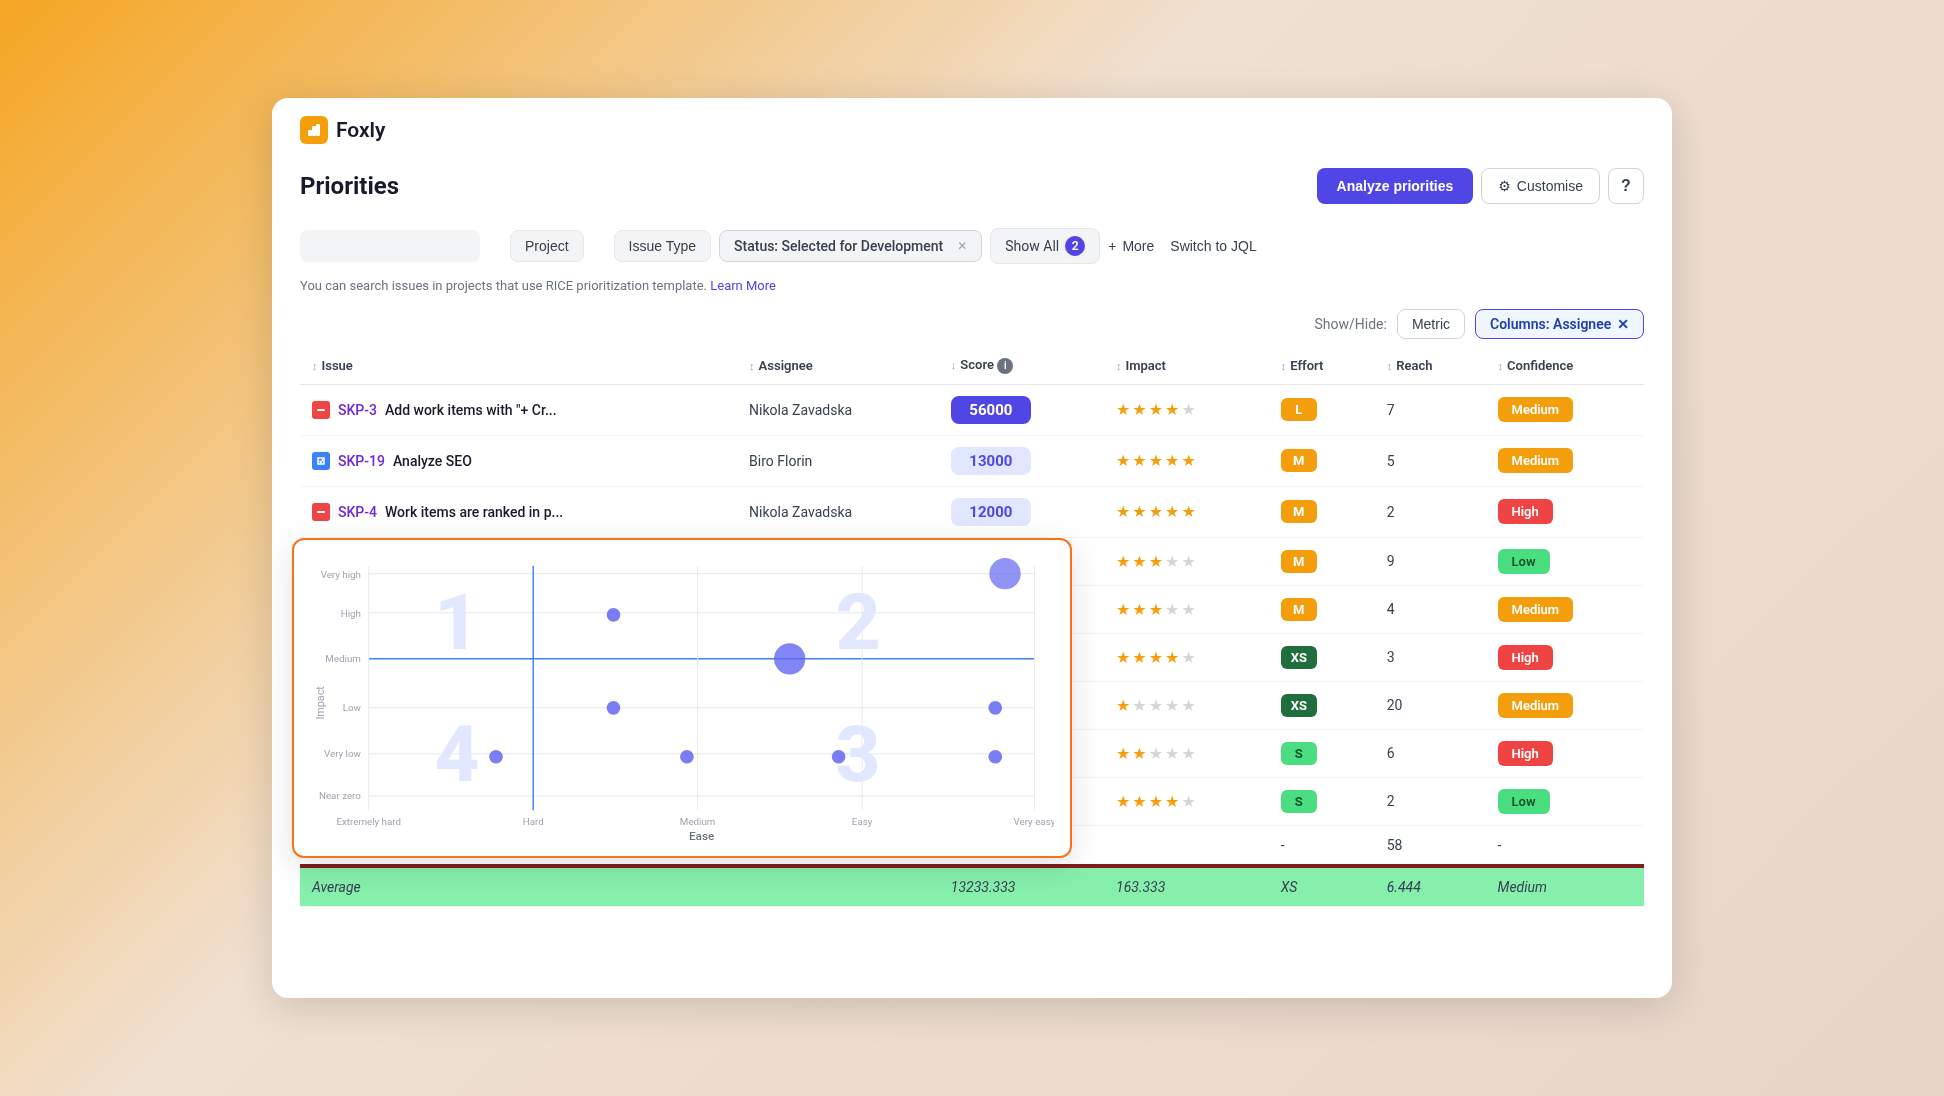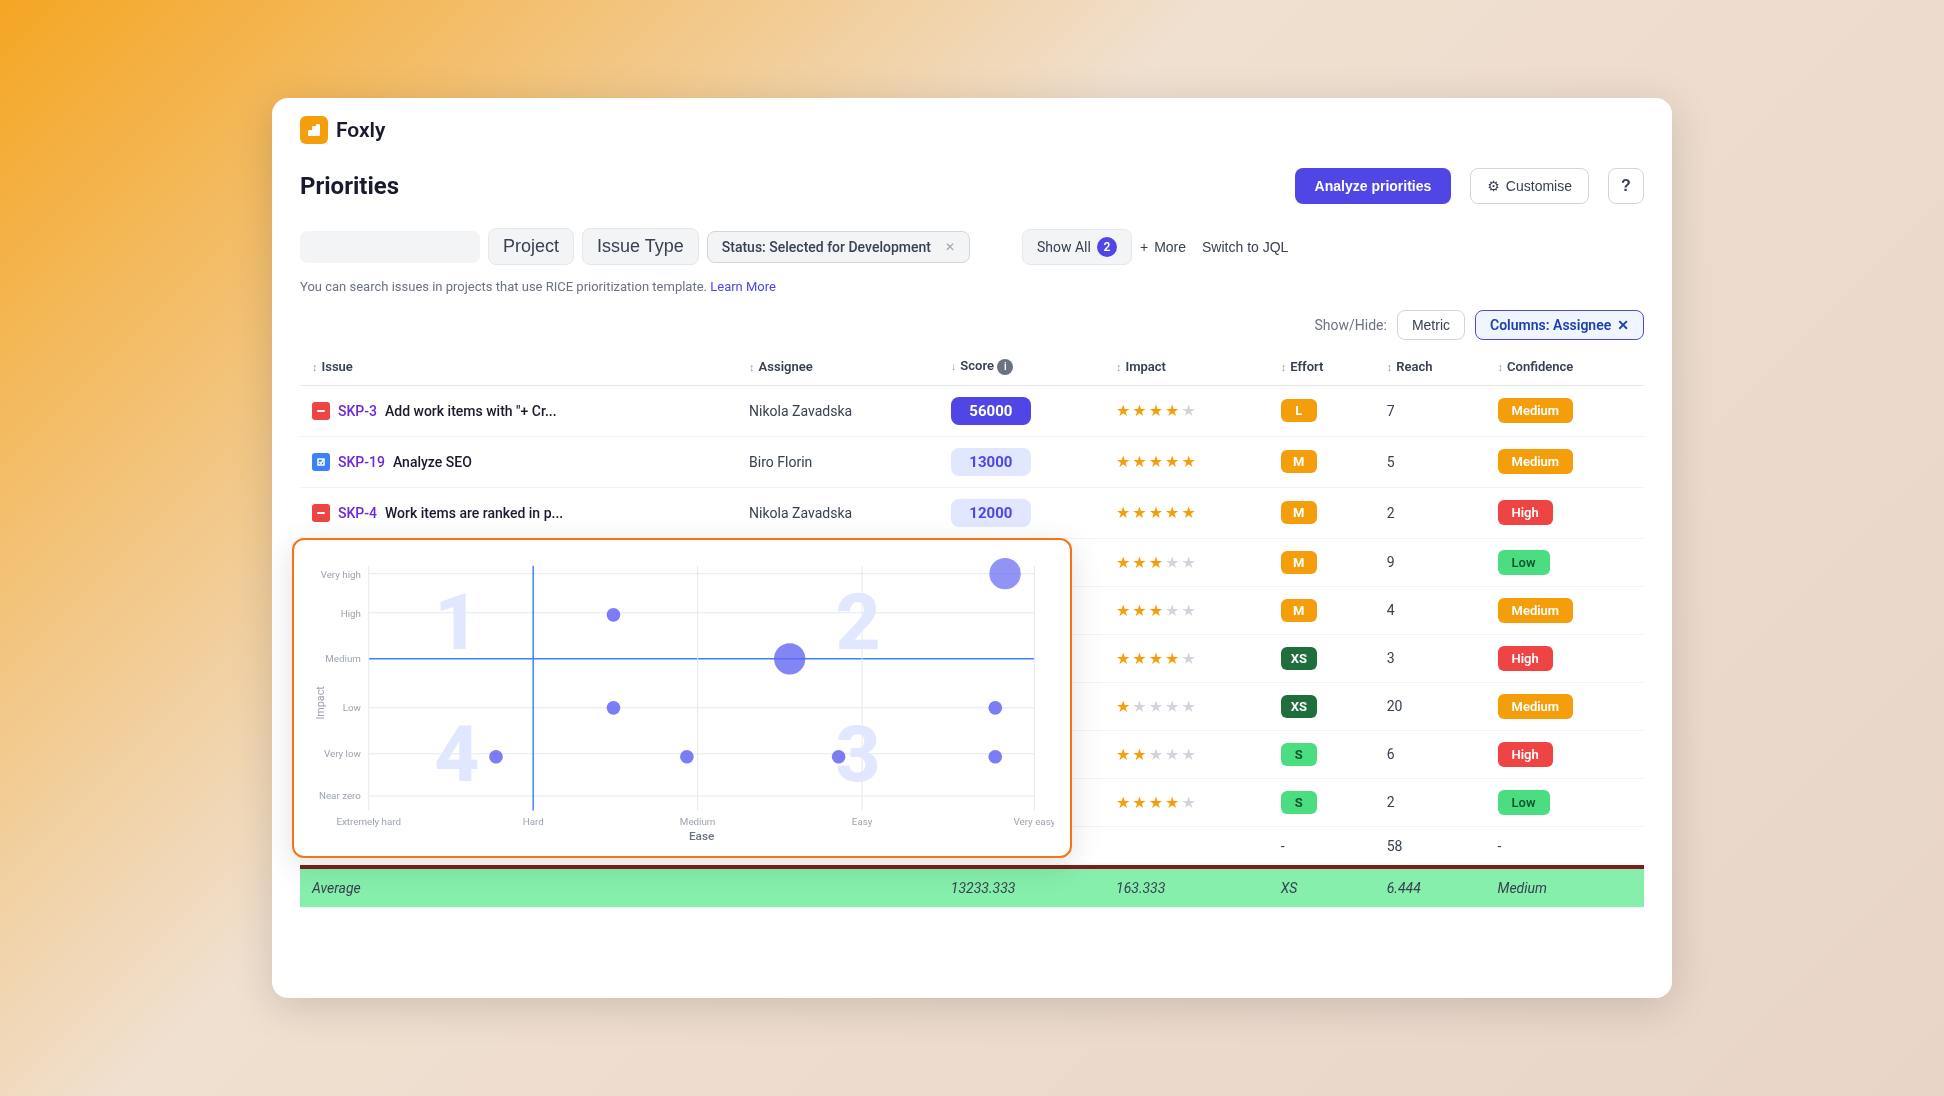--- a/index.html
+++ b/index.html
@@ -51,21 +51,21 @@
       padding: 14px 28px 14px;
     }
     .page-title {
       font-size: 24px;
       font-weight: 700;
       color: #1a1a2e;
     }
     .header-actions {
       display: flex;
       align-items: center;
-      gap: 19px;
+      gap: 8px;
     }
     .btn-analyze {
       background: #4f46e5;
       color: white;
       border: none;
       border-radius: 8px;
       padding: 10px 20px;
       font-size: 14px;
       font-weight: 600;
       cursor: pointer;
@@ -121,23 +121,24 @@
       top: 50%;
       transform: translateY(-50%);
       color: #9ca3af;
       font-size: 14px;
     }
     .filter-chip {
       background: #f3f4f6;
       border: 1px solid #e5e7eb;
       border-radius: 8px;
       padding: 7px 14px;
-      font-size: 18px;
-      color: #374151;
-      cursor: pointer;
+      font-size: 14px;
+      color: #374151;
+      cursor: pointer;
+      margin-left: 22px;
     }
     .filter-chip-active {
       background: #f3f4f6;
       border: 1px solid #d1d5db;
       border-radius: 8px;
       padding: 7px 14px;
       font-size: 14px;
       color: #374151;
       display: flex;
       align-items: center;
@@ -154,21 +155,20 @@
       background: #f3f4f6;
       border: 1px solid #e5e7eb;
       border-radius: 8px;
       padding: 7px 14px;
       font-size: 14px;
       color: #374151;
       display: flex;
       align-items: center;
       gap: 6px;
       cursor: pointer;
-      margin-left: 44px;
     }
     .badge {
       background: #4f46e5;
       color: white;
       border-radius: 50%;
       width: 20px; height: 20px;
       font-size: 12px;
       font-weight: 600;
       display: flex;
       align-items: center;

